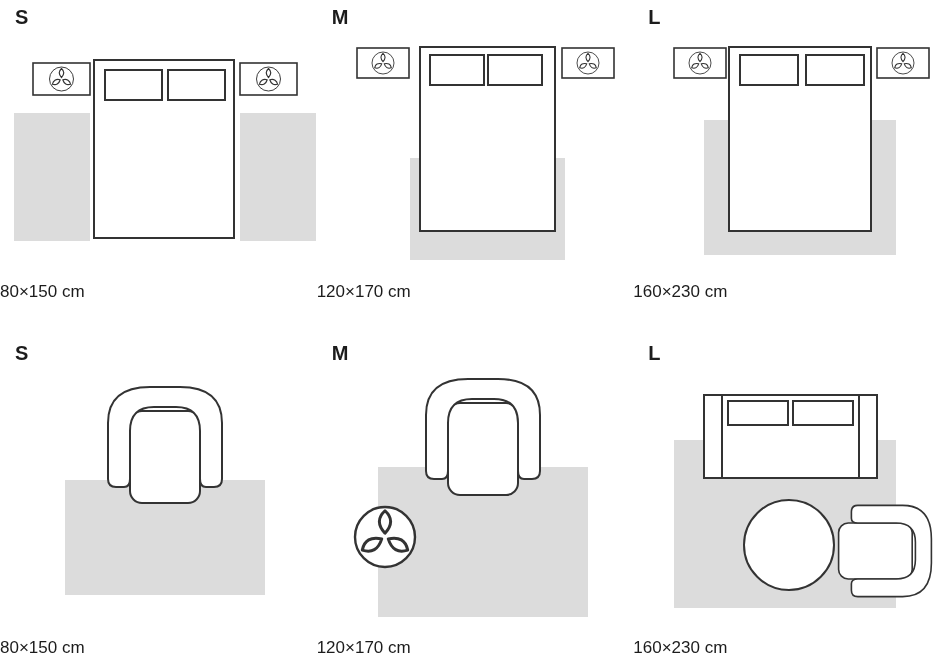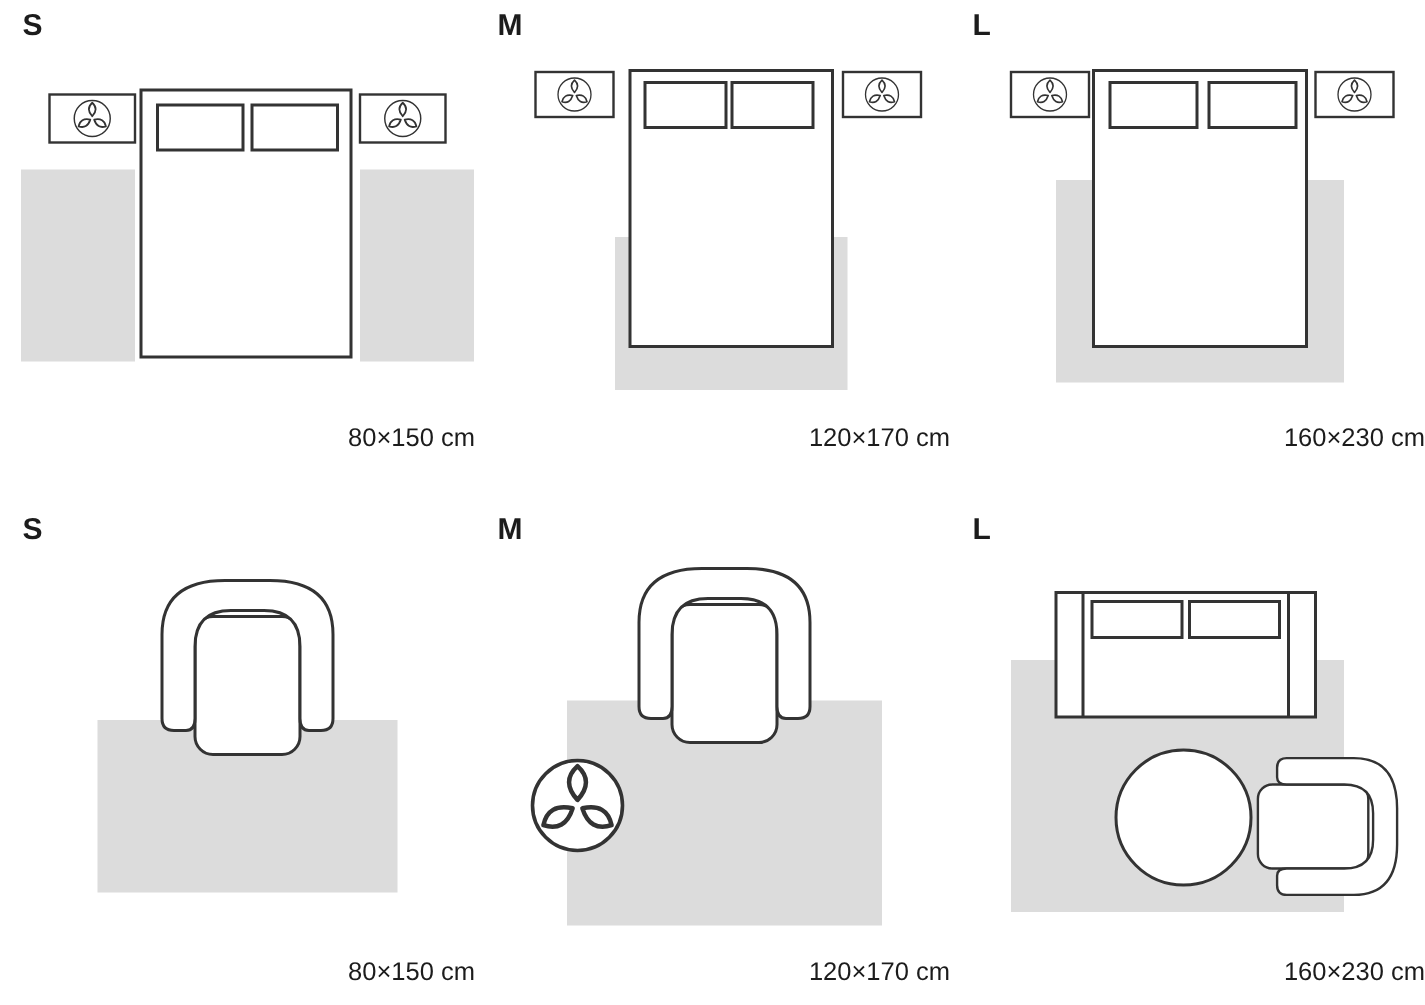--- a/index.html
+++ b/index.html
@@ -36,21 +36,21 @@
   .diagram {
     position: absolute;
     left: 0;
     top: 45px;
   }
   .row2 .diagram { top: 40px; }
   .caption {
     position: absolute;
     left: 0;
     width: 100%;
-    text-align: right;
+    text-align: left;
     font-size: 17px;
     color: var(--c-text, #1c1c1c);
   }
   .row1 .caption { top: 282px; }
   .row2 .caption { top: 303px; }
 
   
   .rug { fill: var(--c-rug, #dcdcdc); stroke: none; }
   .furn { fill: #ffffff; stroke: var(--c-outline, #333333); stroke-width: 2; }
   .furn-thin { fill: #ffffff; stroke: var(--c-outline, #333333); stroke-width: 1.6; }

